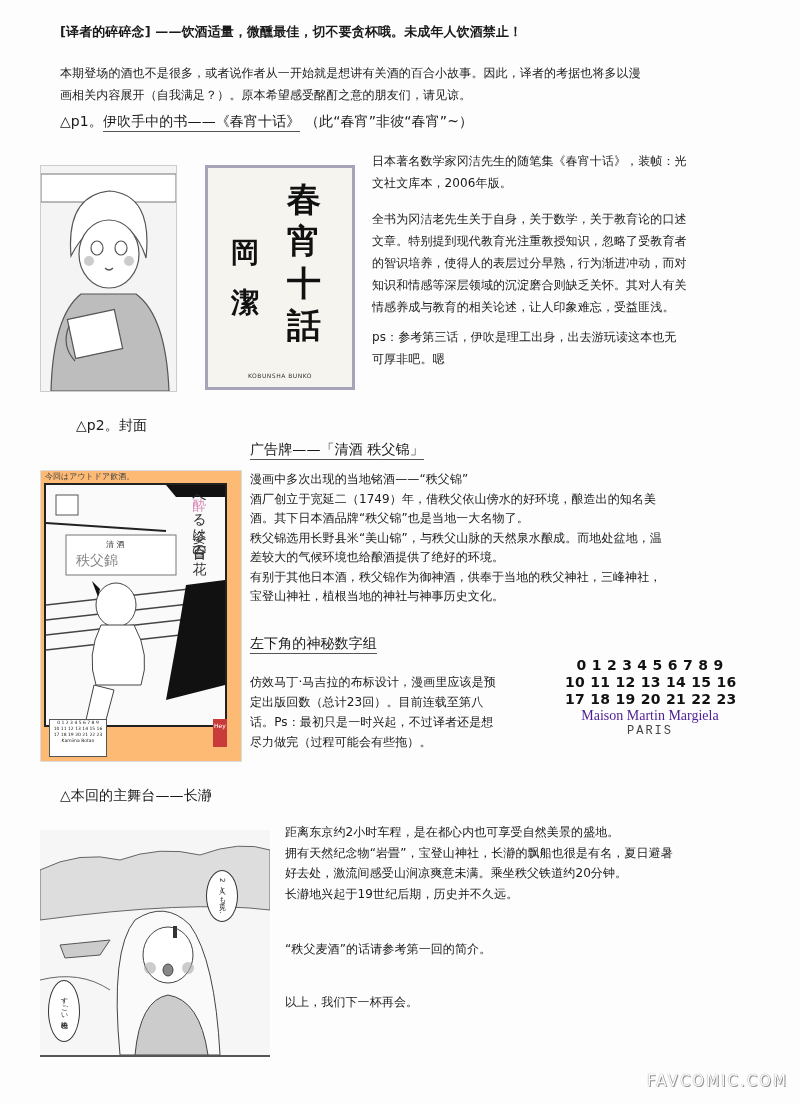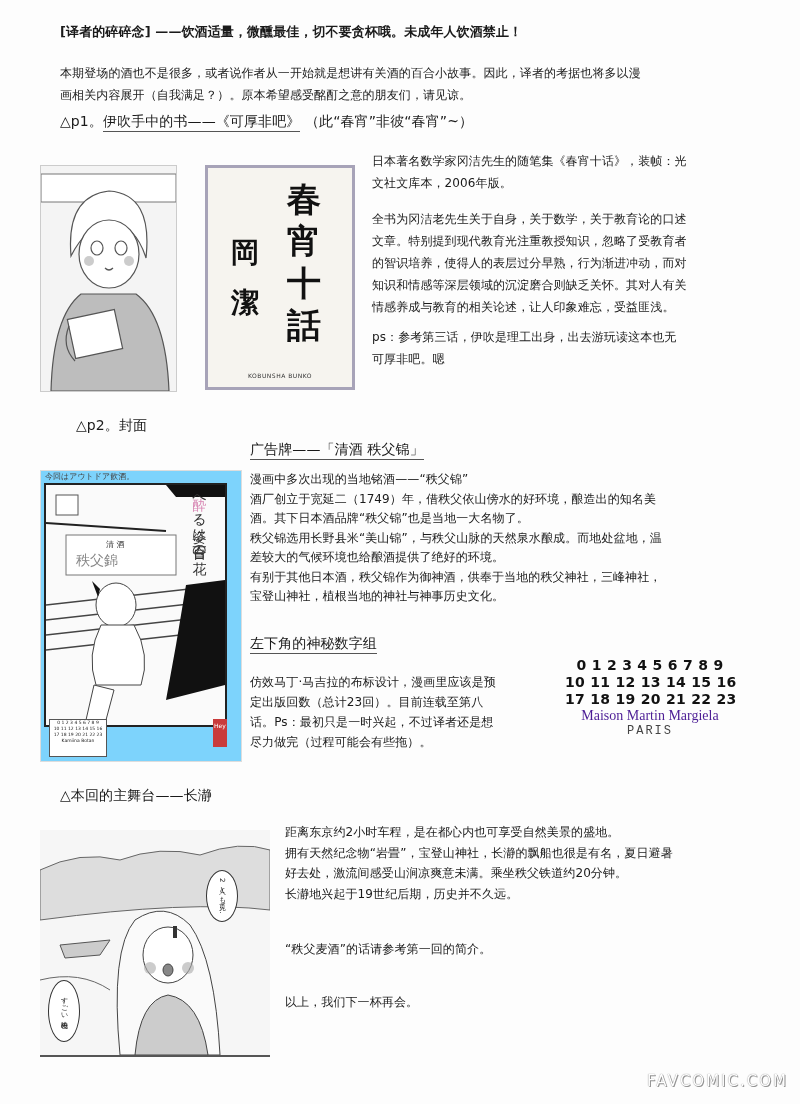--- a/index.html
+++ b/index.html
@@ -14,21 +14,21 @@
   .ul { border-bottom:1px solid #555; padding-bottom:2px; }
   .para div { white-space:nowrap; }
 
   
   .manga1 { left:40px; top:165px; width:135px; height:225px; background:#f2f2f2; border:1px solid #ccc; overflow:hidden; }
   .book { left:205px; top:165px; width:150px; height:225px; background:#f6f4ef; border:3px solid #a7a3b8; box-sizing:border-box; }
   .book .title { position:absolute; left:78px; top:10px; width:36px; font-family:"DejaVu Serif","Liberation Serif",serif; font-size:34px; font-weight:bold; line-height:42px; text-align:center; color:#111; }
   .book .author { position:absolute; left:22px; top:60px; width:30px; font-family:"DejaVu Serif","Liberation Serif",serif; font-size:28px; font-weight:bold; line-height:50px; text-align:center; color:#111; }
   .book .pub { position:absolute; left:0; right:0; bottom:8px; text-align:center; font-size:6px; letter-spacing:0.5px; color:#333; }
 
-  .cover { left:40px; top:470px; width:200px; height:290px; background:#7dd3fc; border:1px solid #ddd; overflow:hidden; }
+  .cover { left:40px; top:470px; width:200px; height:290px; background:#fdba74; border:1px solid #ddd; overflow:hidden; }
   .cover .caption { position:absolute; left:4px; top:0; font-size:8px; color:#444; }
   .cover .frame { position:absolute; left:3px; top:12px; width:183px; height:244px; border:2px solid #222; box-sizing:border-box; background:#fafafa; }
   .cover .vtitle { position:absolute; right:16px; top:2px; writing-mode:vertical-rl; font-family:"DejaVu Serif",serif; font-size:14px; color:#333; line-height:18px; }
   .cover .vtitle .pink { color:#d888b4; }
   .cover .numbox { position:absolute; left:8px; top:248px; width:56px; height:36px; border:1px solid #555; background:#fff; font-size:4.5px; line-height:6px; text-align:center; color:#222; }
   .cover .stamp { position:absolute; right:14px; top:248px; width:14px; height:28px; background:#c93b3b; color:#fff; font-size:6px; text-align:center; line-height:14px; }
 
   .mmm { left:565px; top:657px; width:170px; text-align:center; }
   .mmm .nums { font-size:14px; font-weight:bold; line-height:17px; letter-spacing:0.3px; color:#111; white-space:nowrap; }
   .mmm .brand { font-family:Liberation Serif, serif; font-size:14px; line-height:16px; color:#4c1d95; }
@@ -43,21 +43,21 @@
 <body>
 
 <div class="abs t head" style="left:60px;top:22px;">[译者的碎碎念] ——饮酒适量，微醺最佳，切不要贪杯哦。未成年人饮酒禁止！</div>
 
 <div class="abs t para" style="left:60px;top:62px;line-height:22px;">
   <div>本期登场的酒也不是很多，或者说作者从一开始就是想讲有关酒的百合小故事。因此，译者的考据也将多以漫</div>
   <div>画相关内容展开（自我满足？）。原本希望感受酩酊之意的朋友们，请见谅。</div>
 </div>
 
 <div class="abs t sec" style="left:60px;top:112px;">
-  <span>△p1。</span><span class="ul">伊吹手中的书——《可厚非吧》</span> <span>（此“春宵”非彼“春宵”~）</span>
+  <span>△p1。</span><span class="ul">伊吹手中的书——《春宵十话》</span> <span>（此“春宵”非彼“春宵”~）</span>
 </div>
 
 <div class="abs manga1">
   <svg width="135" height="225" viewBox="0 0 135 225">
     <rect x="0" y="0" width="135" height="225" fill="#f4f4f4"></rect>
     <rect x="0" y="8" width="135" height="28" fill="#fff" stroke="#777" stroke-width="1"></rect>
     <g stroke="#555" stroke-width="1.2" fill="none">
       <path d="M30 90 Q25 30 68 25 Q112 28 105 92 Q95 60 70 55 Q45 60 30 90Z" fill="#fff"></path>
       <ellipse cx="68" cy="88" rx="30" ry="34" fill="#fff"></ellipse>
       <ellipse cx="56" cy="82" rx="6" ry="7"></ellipse>

